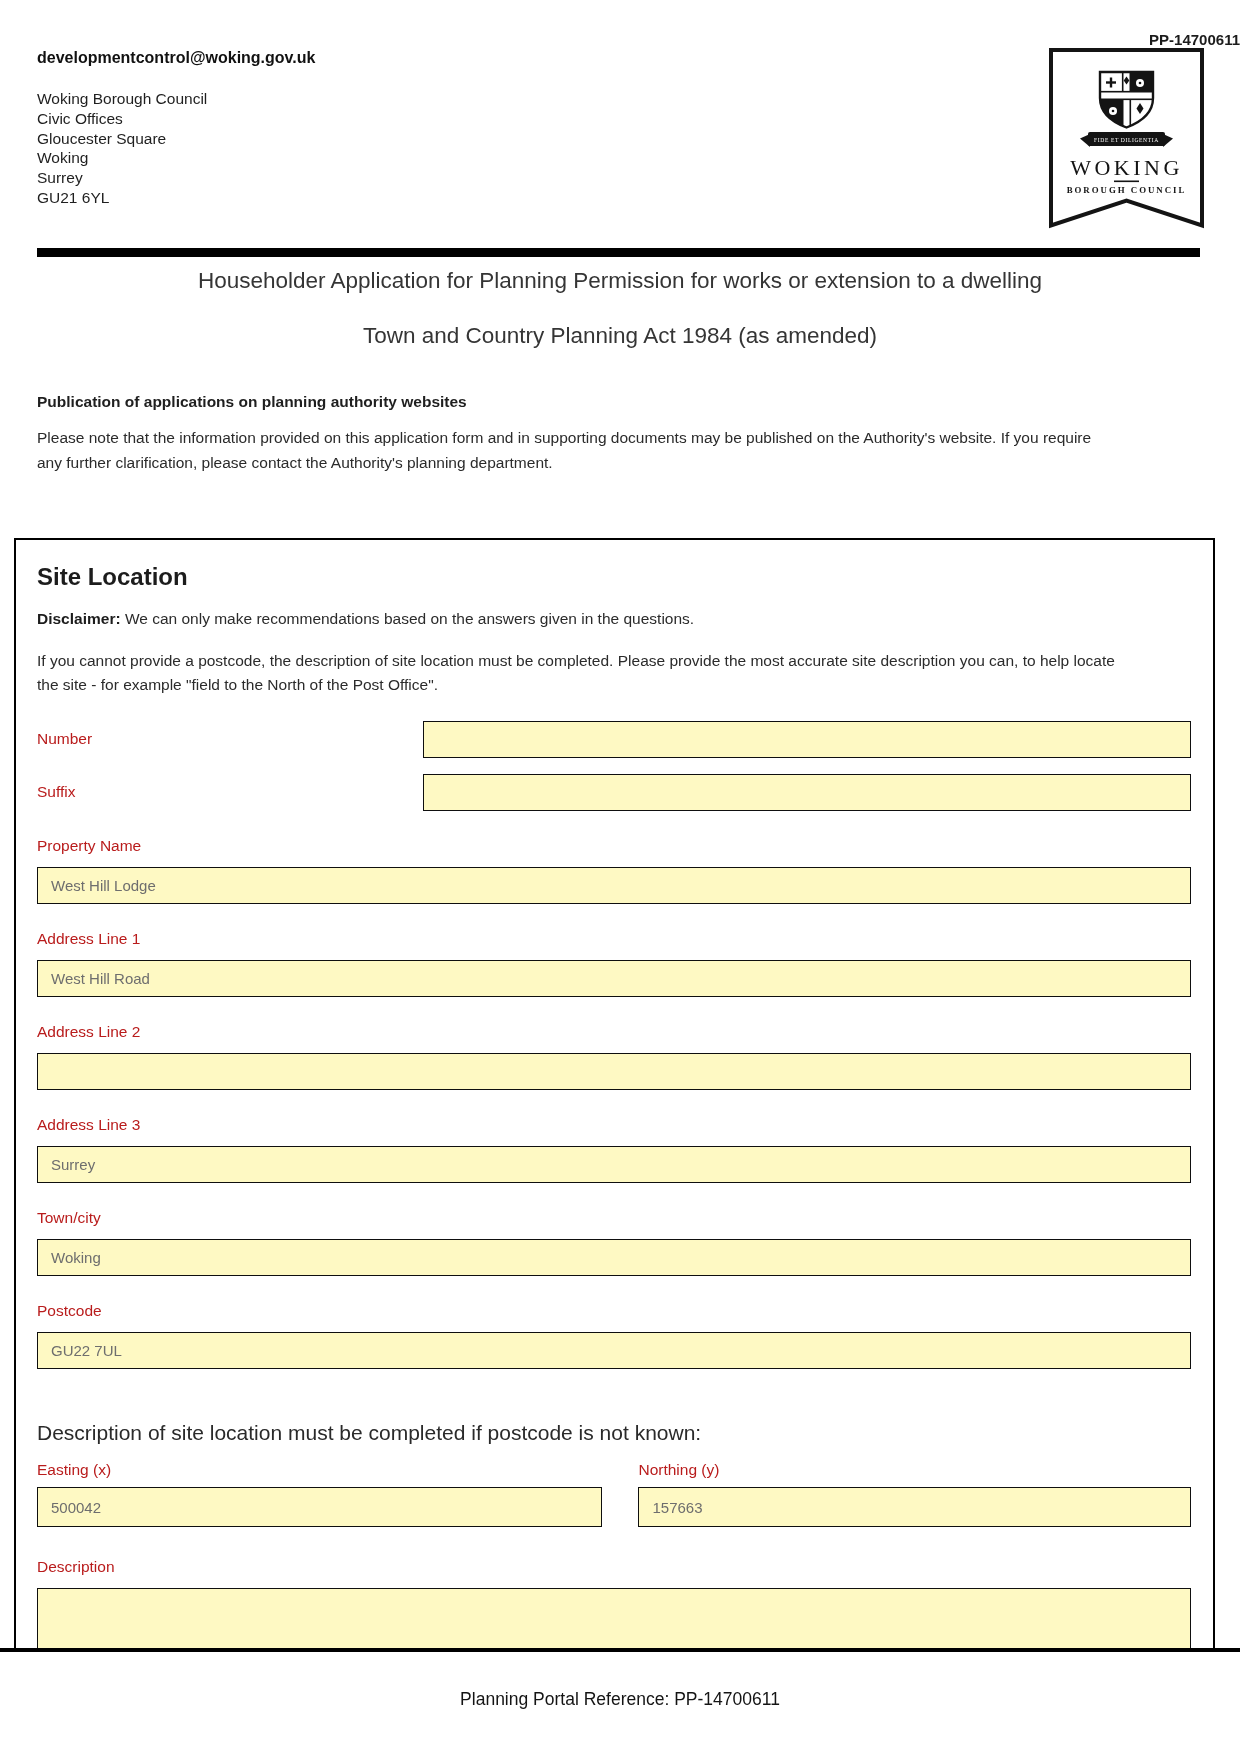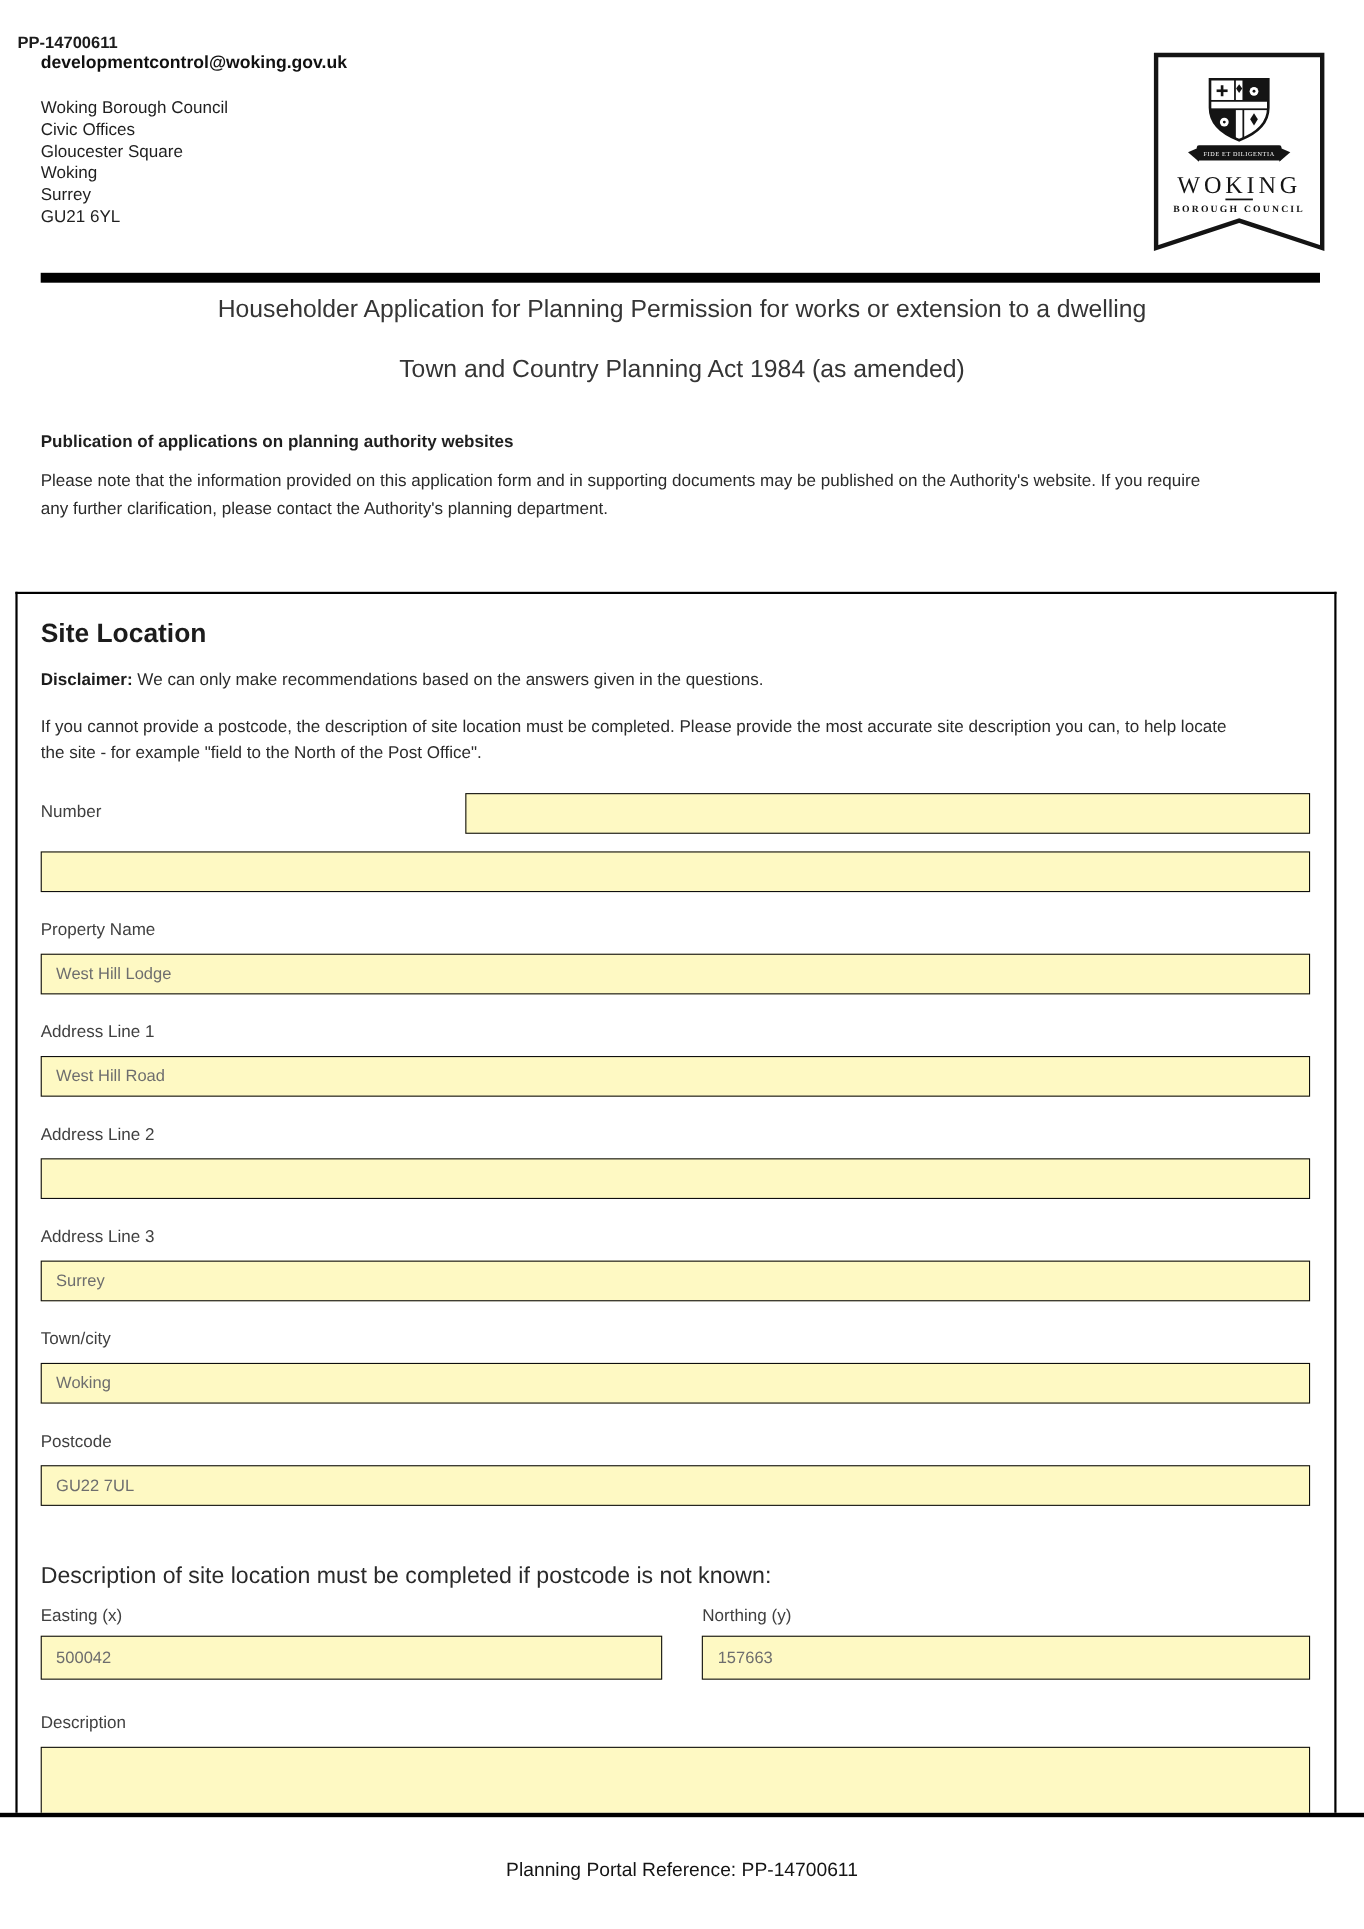--- a/index.html
+++ b/index.html
@@ -2,40 +2,40 @@
 <html><head>
 <meta charset="utf-8">
 <style>
   html,body{margin:0;padding:0;}
   body{
     width:1240px;height:1754px;overflow:hidden;background:#ffffff;
     font-family:"Liberation Sans","DejaVu Sans",sans-serif;color:#2b2b2b;
   }
   
   .top{position:relative;height:248px;}
-  .pp-ref{position:absolute;top:31px;left:16px;right:0;text-align:left;
+  .pp-ref{position:absolute;top:31px;left:16px;right:0;text-align:right;
     font-size:15px;font-weight:bold;color:#1c1c1c;}
   .email{position:absolute;top:49px;left:37px;font-size:16px;font-weight:bold;color:#111;}
   .address{position:absolute;top:89px;left:37px;font-size:15.5px;line-height:19.8px;color:#1f1f1f;}
   .address span{display:block;}
   .logo{position:absolute;top:47px;left:1048px;width:157px;height:183px;}
   .divider-bar{margin-left:37px;width:1163px;height:9px;background:#000;}
   
   .title{margin:11px 20px 0;text-align:center;font-size:22.5px;font-weight:normal;color:#353535;}
   .subtitle{margin:29px 20px 0;text-align:center;font-size:22.5px;font-weight:normal;color:#353535;}
   .pub-h{margin:44px 37px 0;font-size:15.5px;font-weight:bold;color:#1f1f1f;}
   .pub-p{margin:15px 37px 0;max-width:1080px;font-size:15.5px;line-height:24.5px;color:#2b2b2b;}
   
   .form-box{margin:63px 25px 0 14px;border:2px solid #000;border-bottom:none;
     box-sizing:border-box;height:1110px;overflow:hidden;padding:17px 22px 0 21px;}
   .form-box h2{margin:6px 0 0;font-size:24px;font-weight:bold;color:#1c1c1c;}
   .disclaimer{margin:19px 0 0;font-size:15.5px;}
   .disclaimer b{color:#1c1c1c;}
   .intro{margin:21px 0 0;max-width:1085px;font-size:15.5px;line-height:24px;}
-  .flabel{font-size:15.5px;color:#404040;}
+  .flabel{font-size:15.5px;color:#b91c1c;}
   input.field,textarea.field{
     display:block;width:100%;height:37px;box-sizing:border-box;
     border:1.5px solid #0f0f0f;background:#fef9c3;border-radius:0;
     font-family:inherit;font-size:15px;color:#6e6e6e;padding:0 13px;outline:none;
   }
   .inline-row{display:flex;margin-top:24px;}
   .inline-row + .inline-row{margin-top:16px;}
   .inline-row .flabel{flex:none;width:386px;padding-top:9px;}
   .inline-row .fwrap{flex:1;}
   .group{margin-top:26px;}
@@ -121,20 +121,21 @@
   <p class="intro">If you cannot provide a postcode, the description of site location must be completed. Please provide the most accurate site description you can, to help locate the site - for example "field to the North of the Post Office".</p>
 
   <div class="inline-row">
     <span class="flabel">Number</span>
     <span class="fwrap">
         <input class="field" type="text" value="" style="">
       </span>
   </div>
 
   <div class="inline-row">
+    <span class="flabel">Suffix</span>
     <span class="fwrap">
         <input class="field" type="text" value="" style="">
       </span>
   </div>
 
   <div class="group">
     <span class="flabel">Property Name</span>
     <input class="field" type="text" value="West Hill Lodge" style="">
   </div>
 

